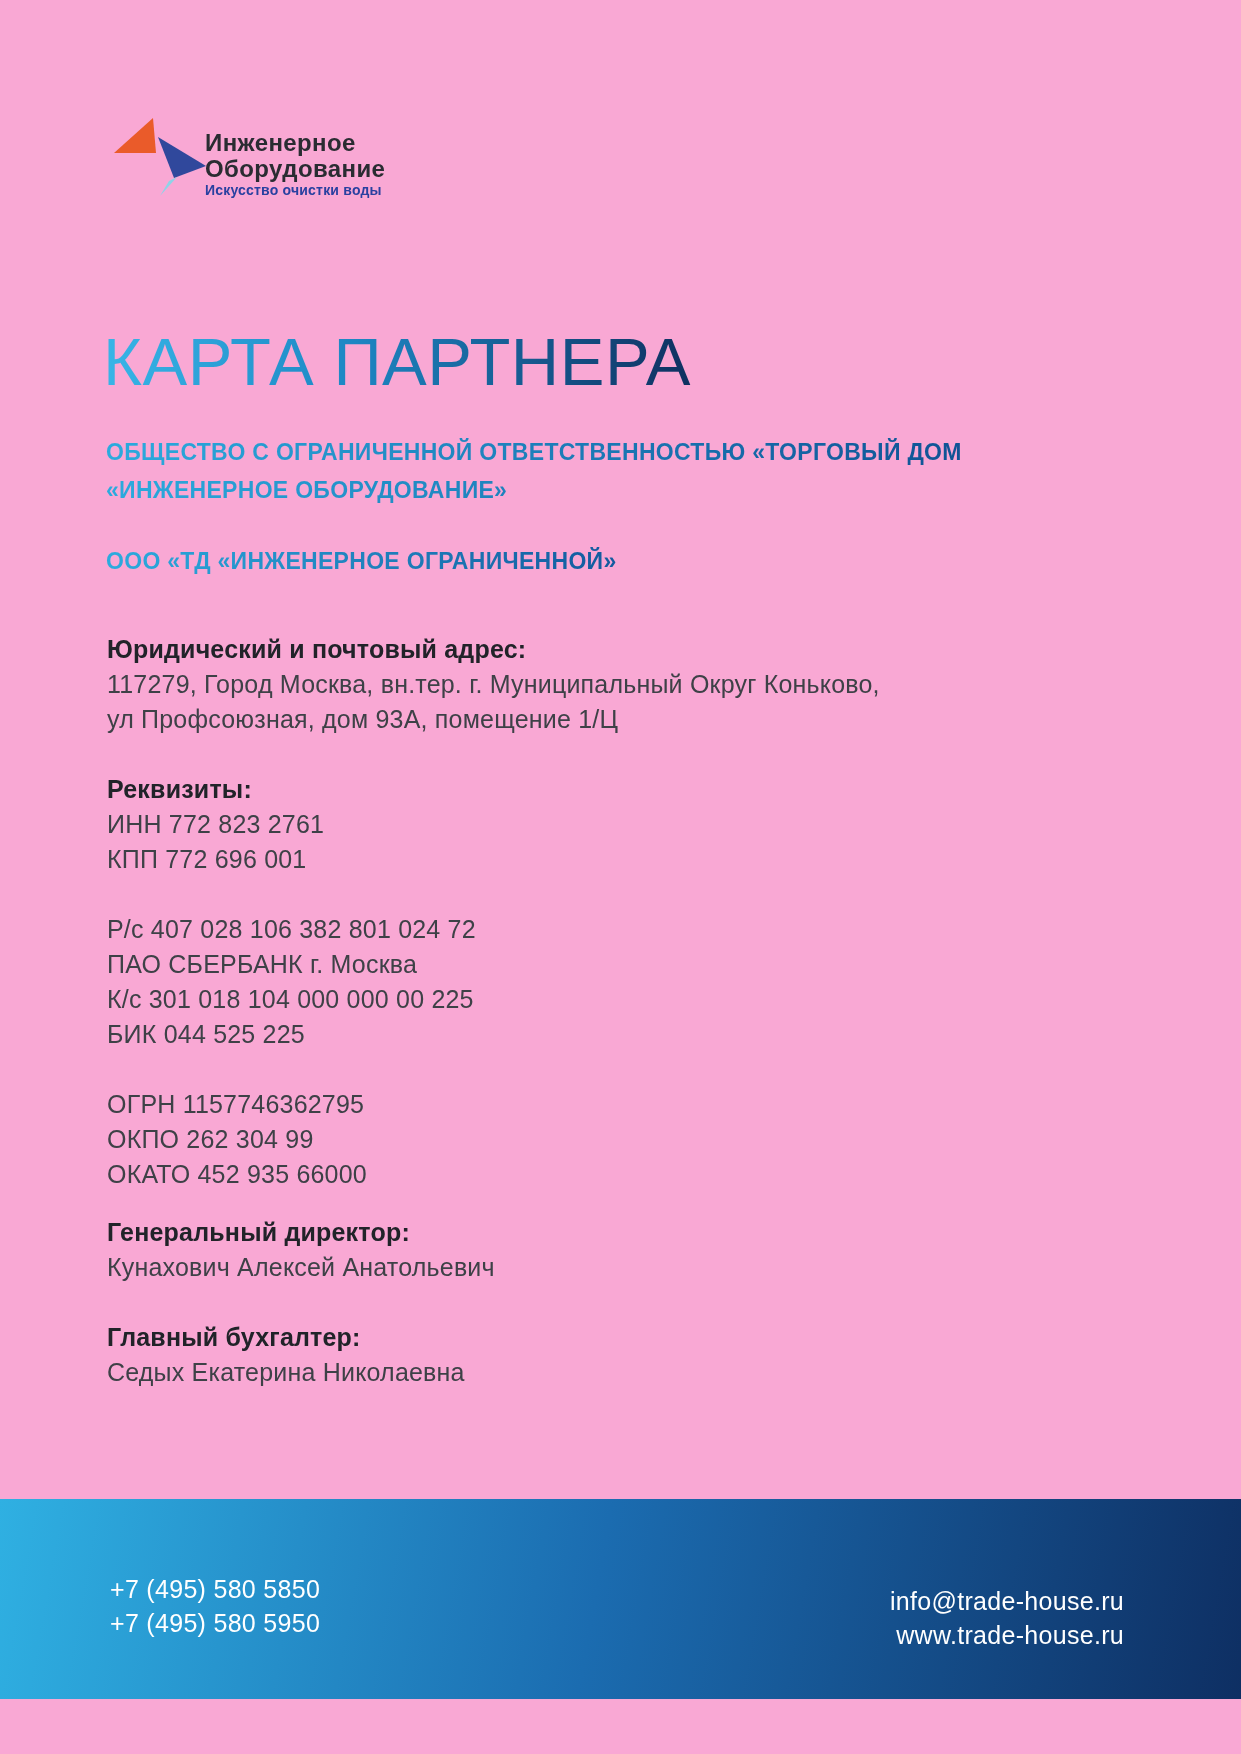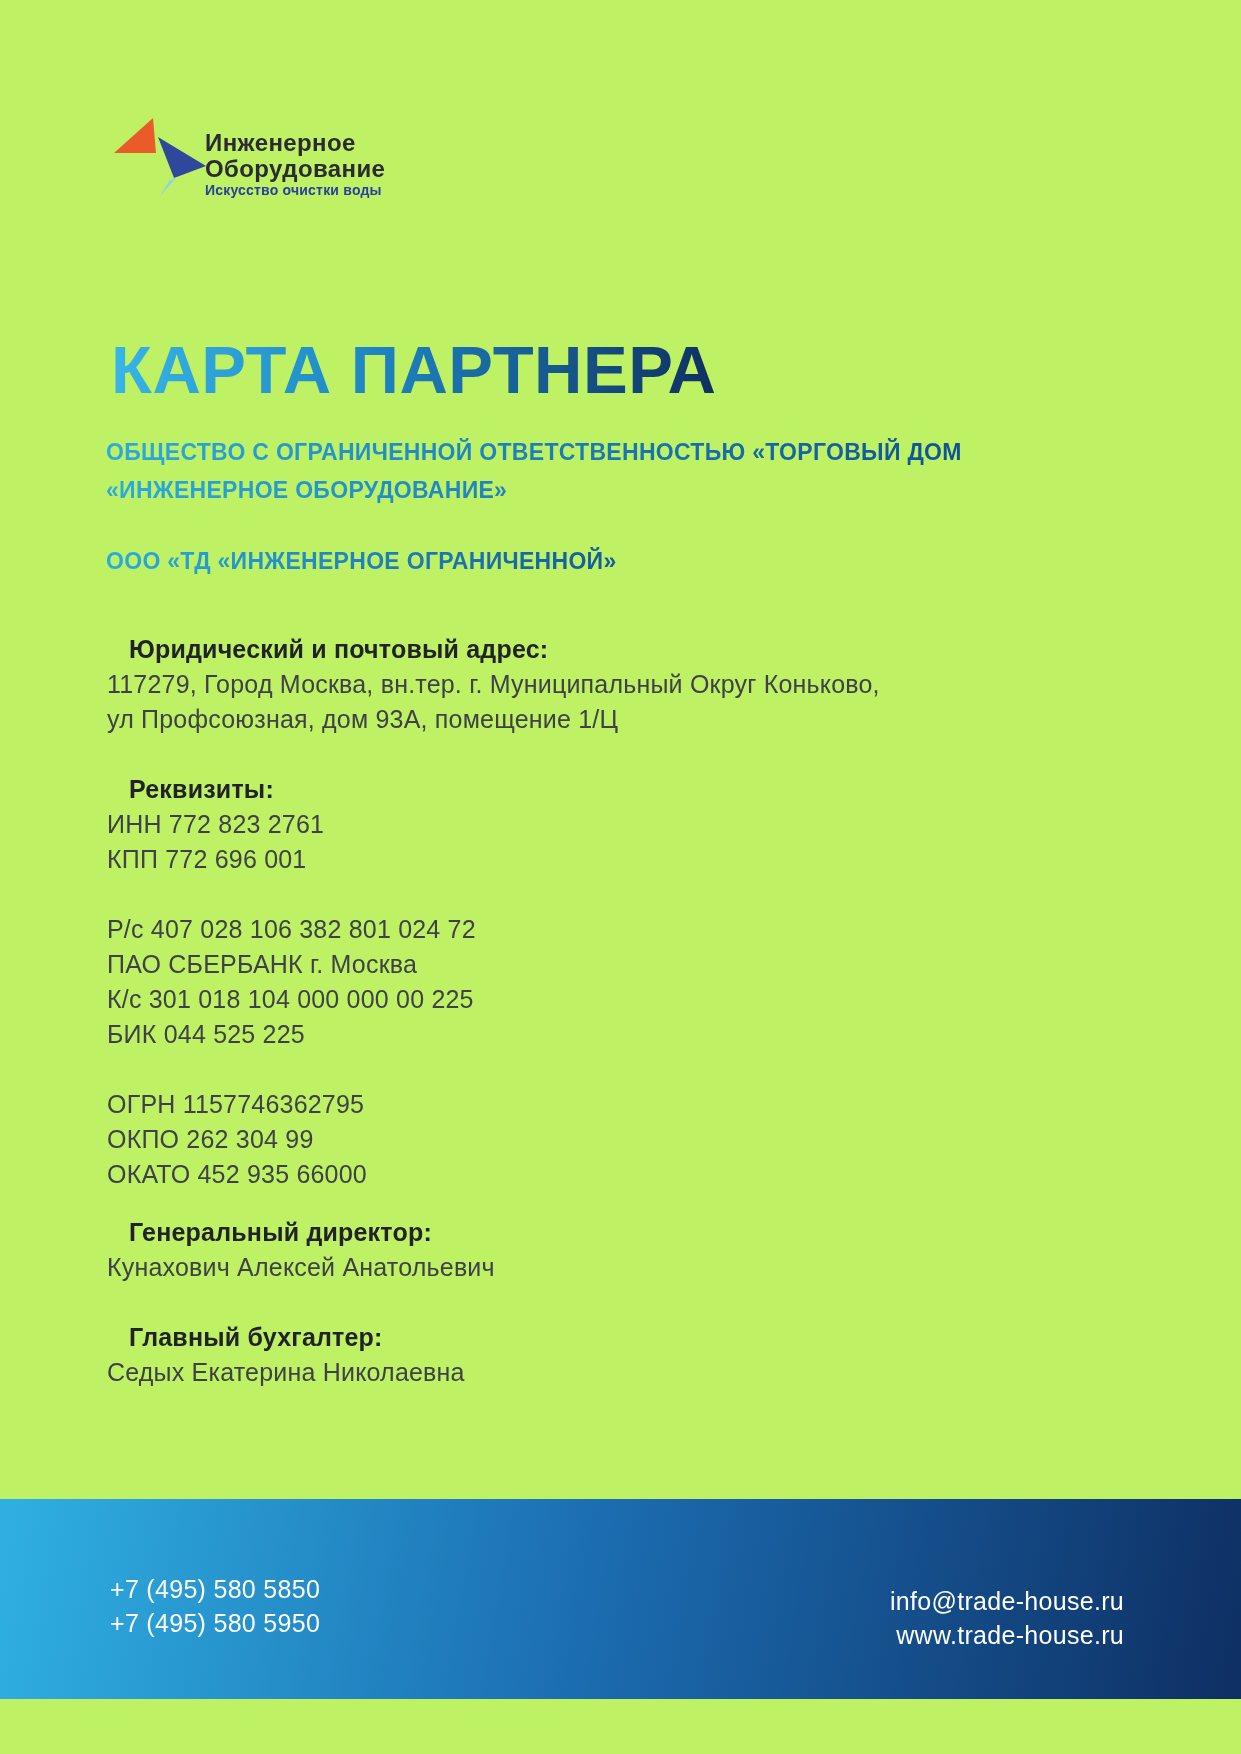--- a/index.html
+++ b/index.html
@@ -1,39 +1,39 @@
 <!DOCTYPE html>
 <html lang="ru"><head>
 <meta charset="utf-8">
 <style>
   html,body{margin:0;padding:0;background:#ffffff;}
   .page{
     position:relative;
     width:1241px;height:1754px;
-    background:#bef264;
+    background:#f9a8d4;
     overflow:hidden;
     font-family:"Liberation Sans","DejaVu Sans",sans-serif;
   }
 
   
   .logo-icon{position:absolute;left:114px;top:116px;width:92px;height:80px;}
   .logo-text{position:absolute;left:205px;top:130px;}
   .logo-name{
     font-size:24px;font-weight:700;line-height:26px;
     color:#2a2c32;letter-spacing:0.4px;
   }
   .logo-tagline{
     font-size:14px;font-weight:700;
     color:#2940a0;letter-spacing:0.2px;
   }
 
   
   .title{
-    position:absolute;left:103px;top:331px;margin:8px;
-    font-size:67px;line-height:62px;font-weight:700;letter-spacing:0.5px;
+    position:absolute;left:103px;top:331px;margin:0;
+    font-size:67px;line-height:62px;font-weight:400;letter-spacing:0.5px;
     background:linear-gradient(90deg,#38b5e7 0%,#1e87c4 42%,#0f3060 100%);
     -webkit-background-clip:text;background-clip:text;
     color:transparent;
     white-space:nowrap;
   }
   .company-full{
     position:absolute;left:106px;top:433px;width:920px;
     font-size:23px;line-height:38px;font-weight:700;letter-spacing:0.3px;
     background:linear-gradient(90deg,#2cabde 0%,#1a77b4 55%,#0e4c8f 100%);
     -webkit-background-clip:text;background-clip:text;
@@ -46,21 +46,21 @@
     -webkit-background-clip:text;background-clip:text;
     color:transparent;
     white-space:nowrap;
   }
 
   
   .content{
     position:absolute;left:107px;top:632px;width:1030px;
     font-size:25px;line-height:35px;color:#3e4147;letter-spacing:0.2px;
   }
-  .content .heading{font-weight:700;color:#212329;margin-left:22px;}
+  .content .heading{font-weight:700;color:#212329;}
   .gap{height:35px;}
   .gap-sm{height:23px;}
 
   
   .footer{
     position:absolute;left:0;top:1499px;width:1241px;height:200px;
     background:linear-gradient(100deg,#2fb0e2 0%,#1b6cb0 48%,#0e2f63 100%);
     box-sizing:border-box;
     padding:73px 117px 0 110px;
     display:flex;justify-content:space-between;align-items:flex-start;

